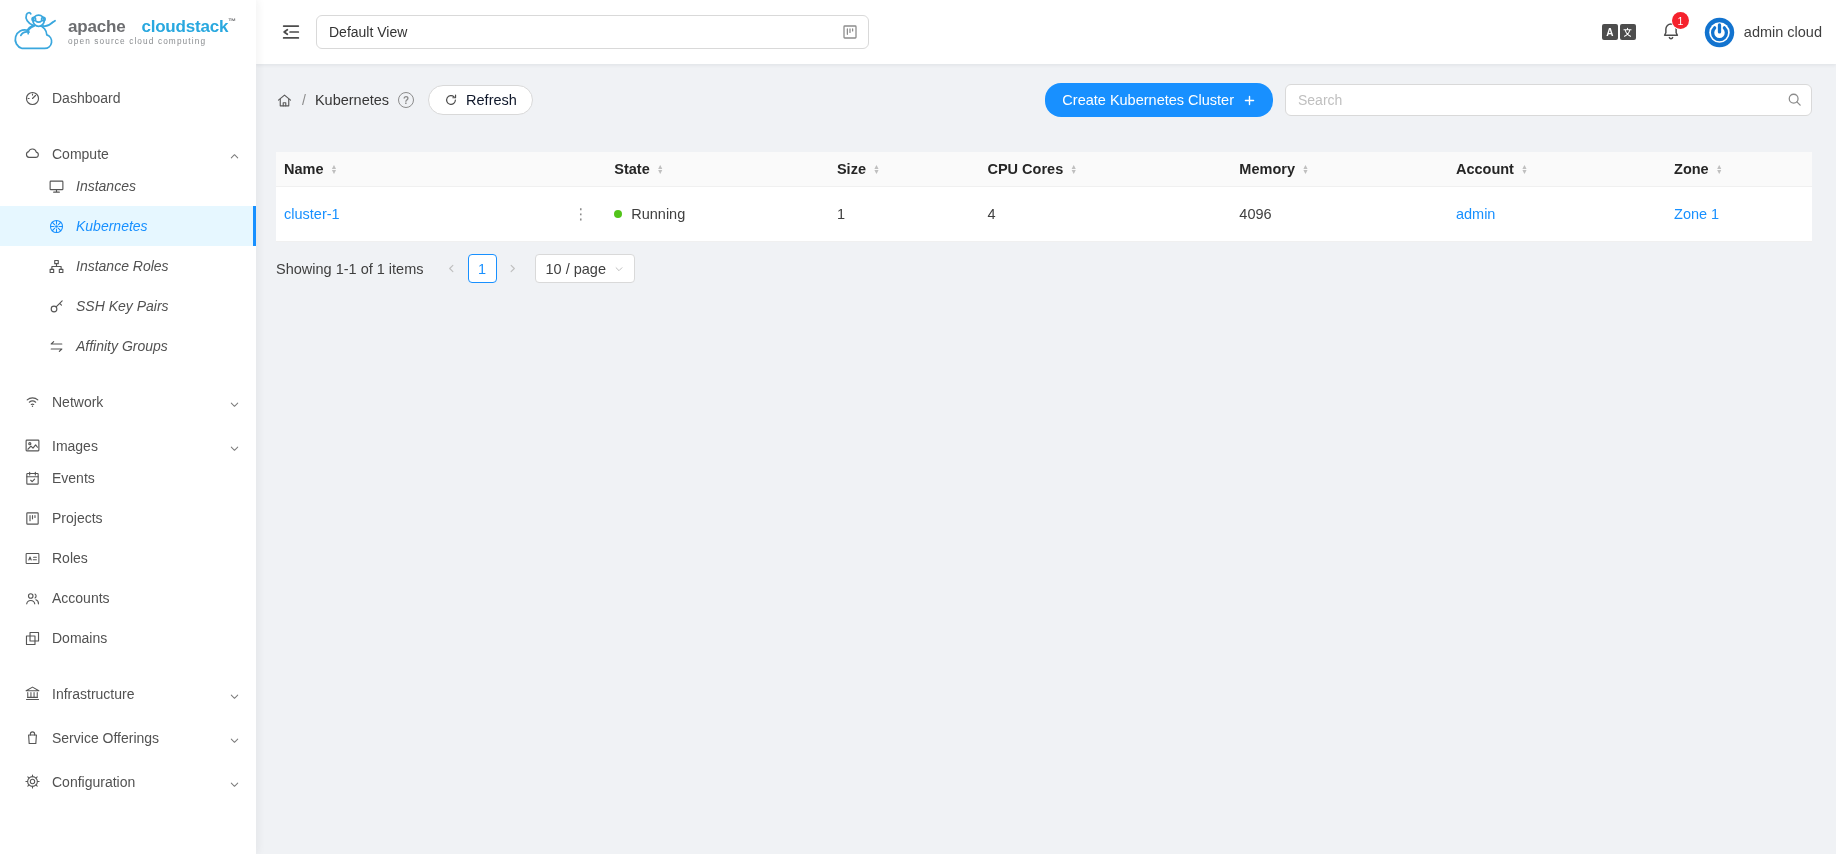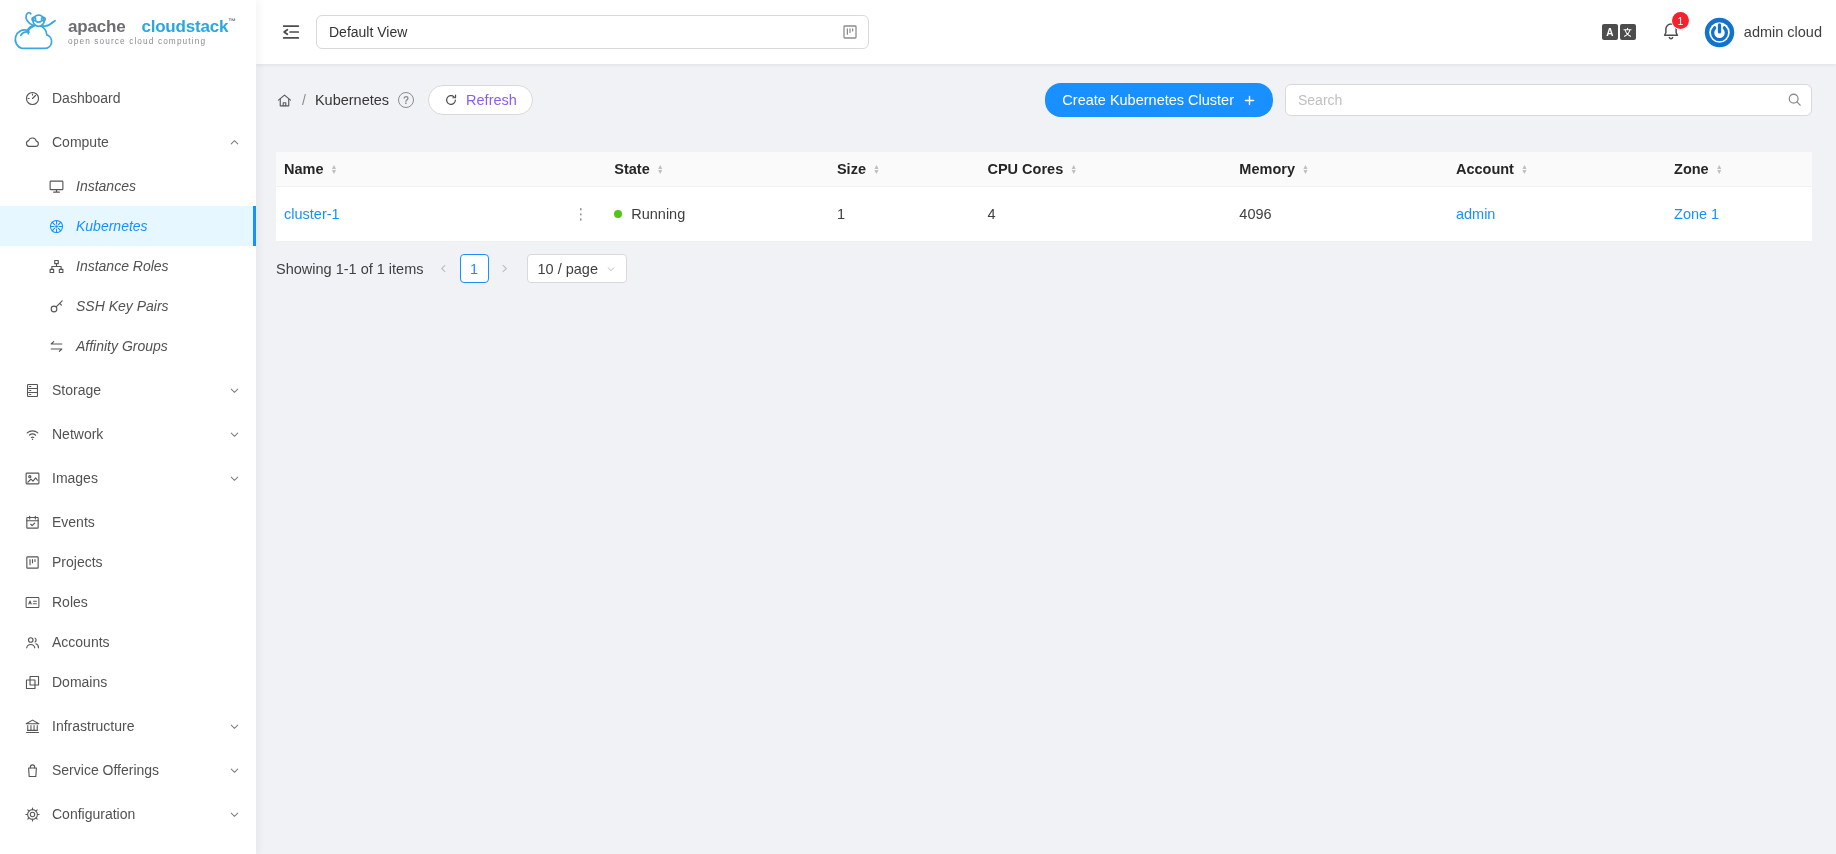--- a/index.html
+++ b/index.html
@@ -13,21 +13,21 @@
   .logo svg { flex:0 0 auto; }
   .brand { margin-left:6px; line-height:1.05; }
   .brand-line { font-size:17px; font-weight:bold; letter-spacing:-0.2px; }
   .brand-gray { color:#6d6e71; }
   .brand-blue { color:#29a8df;padding-left:16px; }
   .brand-tm { font-size:8px; color:#6d6e71; vertical-align:top; }
   .tagline { font-size:8.3px; color:#8a8d90; letter-spacing:1.1px; margin-top:1px; }
   .menu { padding-top:14px; }
   .mi { height:40px; display:flex; align-items:center; padding:0 16px 0 24px;
         font-size:14px; color:#525252; cursor:pointer; position:relative; }
-  .mi.group { margin:4px 0; }
+  .mi.group { margin:4px 0;align-items:flex-end; }
   .mi.l2 { padding-left:48px;font-style:italic; }
   .mi .ico { width:17px; height:17px; color:#565656; display:flex; align-items:center; }
   .mi .ico svg { width:17px; height:17px; display:block; }
   .mi .lbl { margin-left:11px; white-space:nowrap; }
   .mi .chev { margin-left:auto; color:#7a7a7a; display:flex; }
   .mi .chev svg { width:11px; height:11px; }
   .mi.sel { background:#e6f7ff; color:#1890ff; border-right:3px solid #1890ff; }
   .mi.sel .ico { color:#1890ff; }
 
   
@@ -62,21 +62,21 @@
   .actionbar { display:flex; align-items:center; height:32px; margin-bottom:36px; }
   .crumbs { display:flex; align-items:center; }
   .home { width:17px; height:17px; color:#595959; cursor:pointer; }
   .home svg { width:17px; height:17px; display:block; }
   .sep { margin:0 9px; color:#8c8c8c; font-size:14px; }
   .cur { font-size:14.5px; color:#363636; }
   .qmark { margin-left:9px; width:16px; height:16px; border:1.4px solid #8c8c8c; border-radius:50%;
            color:#8c8c8c; font-size:10px; font-weight:bold; display:flex; align-items:center;
            justify-content:center; cursor:pointer; }
   .refresh { margin-left:14px; height:30px; border:1px solid #d9d9d9; border-radius:15px; background:#fff;
-             display:flex; align-items:center; padding:0 15px; font-size:14.5px; color:#8b5cf6; cursor:pointer; }
+             display:flex; align-items:center; padding:0 15px; font-size:14.5px; color:#0f172a; cursor:pointer; }
   .refresh svg { width:14px; height:14px; margin-right:8px; color:#4c4c4c; }
   .spacer { flex:1; }
   .create { height:34px; border:none; border-radius:16px; background:#1890ff; color:#fff; font-size:14.5px;
             font-family:inherit; padding:0 17px; display:flex; align-items:center; cursor:pointer; }
   .create svg { width:13px; height:13px; margin-left:9px; }
   .searchbox { position:relative; margin-left:12px; width:527px; }
   .searchbox input { width:100%; height:32px; border:1px solid #d9d9d9; border-radius:6px; background:#fff;
       padding:0 32px 0 12px; font-size:14px; font-family:inherit; color:#333; outline:none; }
   .searchbox input::placeholder { color:#bfbfbf; }
   .searchbox .s-ico { position:absolute; right:9px; top:7px; width:17px; height:17px; color:#8c8c8c; cursor:pointer; }
@@ -91,21 +91,21 @@
             font-size:7px; line-height:5.5px; vertical-align:middle; position:relative; top:-1px; }
   .sorter i { font-style:normal; }
   a.lnk { color:#1890ff; text-decoration:none; cursor:pointer; }
   .namecell { display:flex; align-items:center; justify-content:space-between; }
   .ellipsis { color:#8c8c8c; font-size:15px; cursor:pointer; padding:0 10px; }
   .statecell { display:flex; align-items:center; }
   .dot { width:8px; height:8px; border-radius:50%; background:#52c41a; margin-right:9px; flex:0 0 8px; }
 
   
   .pager { display:flex; align-items:center; margin-top:12px; font-size:14.5px; color:#3f3f3f; }
-  .pgsum { margin-right:8px; }
+  .pgsum { margin-right:16px; }
   .pgarrow { width:24px; height:28px; display:flex; align-items:center; justify-content:center;
              color:#bfbfbf; cursor:pointer; }
   .pgarrow svg { width:11px; height:11px; }
   .pgcur { width:29px; height:29px; border:1px solid #1890ff; border-radius:4px; color:#1890ff;
            background:#fff; display:flex; align-items:center; justify-content:center; margin:0 4px;
            font-size:14.5px; cursor:pointer; }
   .pgsize { margin-left:10px; height:29px; border:1px solid #d9d9d9; border-radius:4px; background:#fff;
             display:flex; align-items:center; padding:0 10px; cursor:pointer; }
   .pgsize .chev { margin-left:8px; color:#bfbfbf; display:flex; }
   .pgsize .chev svg { width:10px; height:10px; }
@@ -207,34 +207,20 @@
 
       <div class="mi l2">
         <span class="ico">
           <svg viewBox="0 0 24 24" fill="none" stroke="currentColor" stroke-width="1.6" stroke-linecap="round" stroke-linejoin="round">
               <path d="M19.5 8.5H4.5M8 5L4.5 8.5M4.5 15.5h15M16 19l3.5-3.5"></path>
             </svg>
         </span>
         <span class="lbl">Affinity Groups</span>
       </div>
 
-      <div class="mi group">
-        <span class="ico">
-          <svg viewBox="0 0 24 24" fill="none" stroke="currentColor" stroke-width="1.6" stroke-linecap="round">
-              <rect x="5" y="3.5" width="14" height="17" rx="1"></rect>
-              <path d="M5 9.2h14M5 14.8h14M8 6.3h1.6M8 12h1.6M8 17.6h1.6"></path>
-            </svg>
-        </span>
-        <span class="lbl">Storage</span>
-        <span class="chev">
-          <svg viewBox="0 0 24 24" fill="none" stroke="currentColor" stroke-width="2.2" stroke-linecap="round" stroke-linejoin="round">
-              <path d="M5 9l7 7 7-7"></path>
-            </svg>
-        </span>
-      </div>
 
       <div class="mi group">
         <span class="ico">
           <svg viewBox="0 0 24 24" fill="none" stroke="currentColor" stroke-width="1.6" stroke-linecap="round">
               <path d="M4.5 9.8a11 11 0 0 1 15 0M7.5 13a7 7 0 0 1 9 0M10.3 16.1a3.6 3.6 0 0 1 3.4 0"></path>
               <circle cx="12" cy="18.6" r="1" fill="currentColor" stroke="none"></circle>
             </svg>
         </span>
         <span class="lbl">Network</span>
         <span class="chev">

